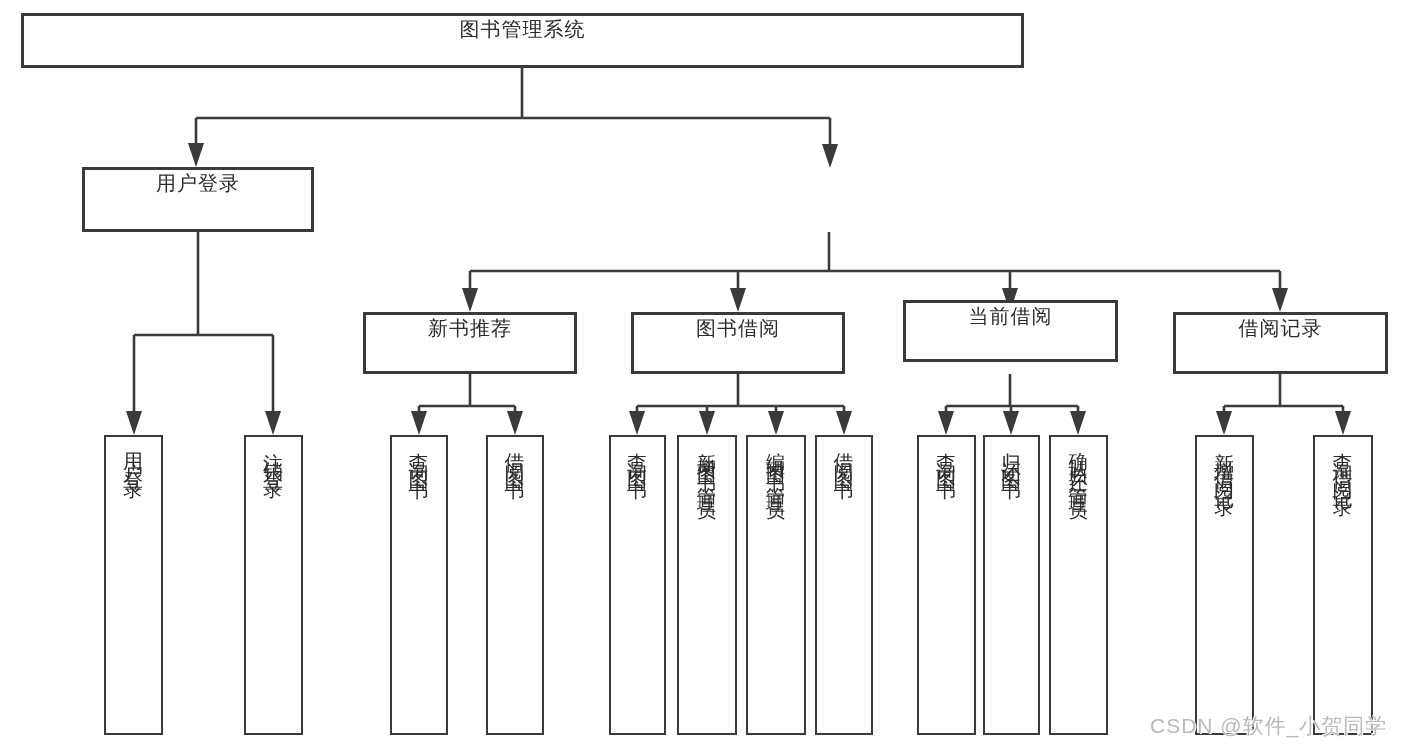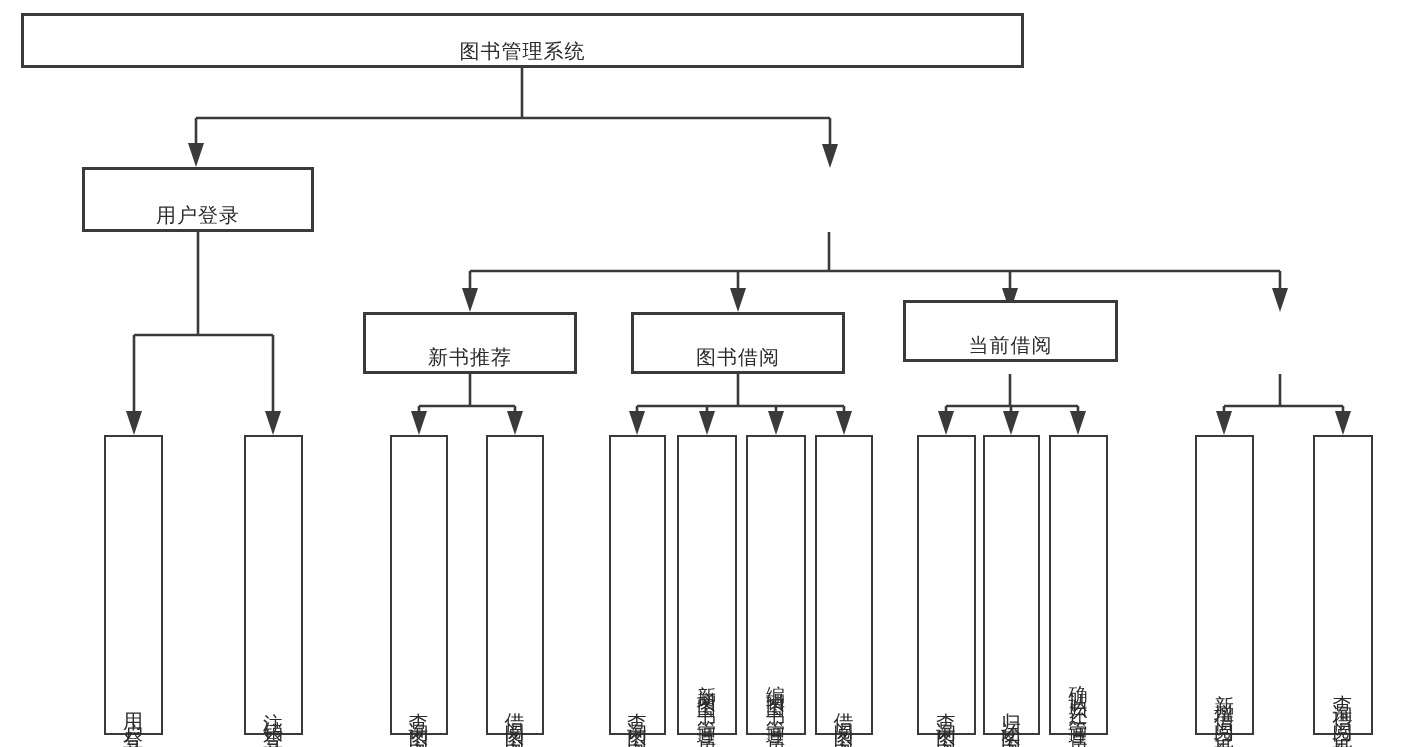--- a/index.html
+++ b/index.html
@@ -26,21 +26,21 @@
     top: 0;
     z-index: 1;
     pointer-events: none;
   }
   .node {
     position: absolute;
     box-sizing: border-box;
     background: #ffffff;
     border: 3px solid #3a3a3a;
     display: flex;
-    align-items: flex-end;
+    align-items: flex-start;
     justify-content: center;
     color: #2b2b2b;
     font-size: 20px;
     z-index: 2;
     letter-spacing: 1px;
   }
   .node.leaf {
     border-width: 2.5px;
   }
   .vlabel {
@@ -129,20 +129,23 @@
 
   <div class="node" style="left:363px; top:312px; width:214px; height:62px;">
     <span>新书推荐</span>
   </div>
   <div class="node" style="left:631px; top:312px; width:214px; height:62px;">
     <span>图书借阅</span>
   </div>
   <div class="node" style="left:903px; top:300px; width:215px; height:62px;">
     <span>当前借阅</span>
   </div>
+  <div class="node" style="left:1173px; top:312px; width:215px; height:62px;">
+    <span>借阅记录</span>
+  </div>
 
   <div class="node leaf" style="left:104px; top:435px; width:59px; height:300px;">
     <span class="vlabel">用户登录</span>
   </div>
   <div class="node leaf" style="left:244px; top:435px; width:59px; height:300px;">
     <span class="vlabel">注销登录</span>
   </div>
 
   <div class="node leaf" style="left:390px; top:435px; width:58px; height:300px;">
     <span class="vlabel">查询图书</span>
@@ -174,14 +177,15 @@
     <span class="vlabel long">确认归还（管理员）</span>
   </div>
 
   <div class="node leaf" style="left:1195px; top:435px; width:59px; height:300px;">
     <span class="vlabel">新增借阅记录</span>
   </div>
   <div class="node leaf" style="left:1313px; top:435px; width:60px; height:300px;">
     <span class="vlabel">查询借阅记录</span>
   </div>
 
+  <div id="watermark">CSDN @软件_小贺同学</div>
 
 </div>
 
 </body></html>

